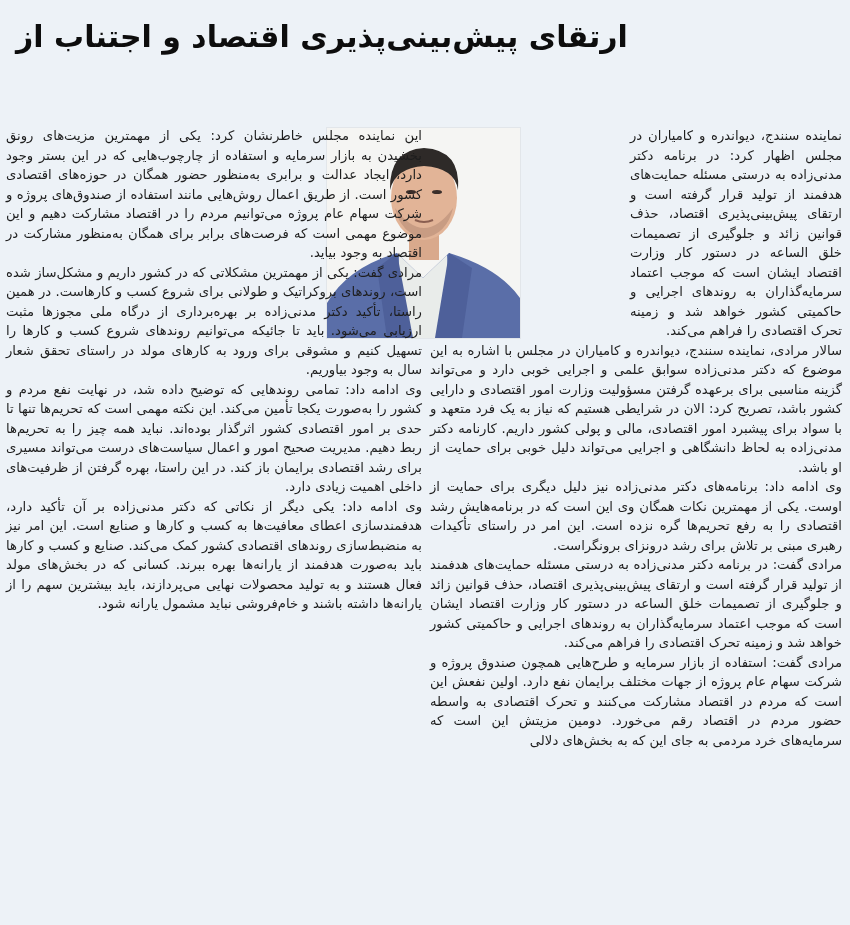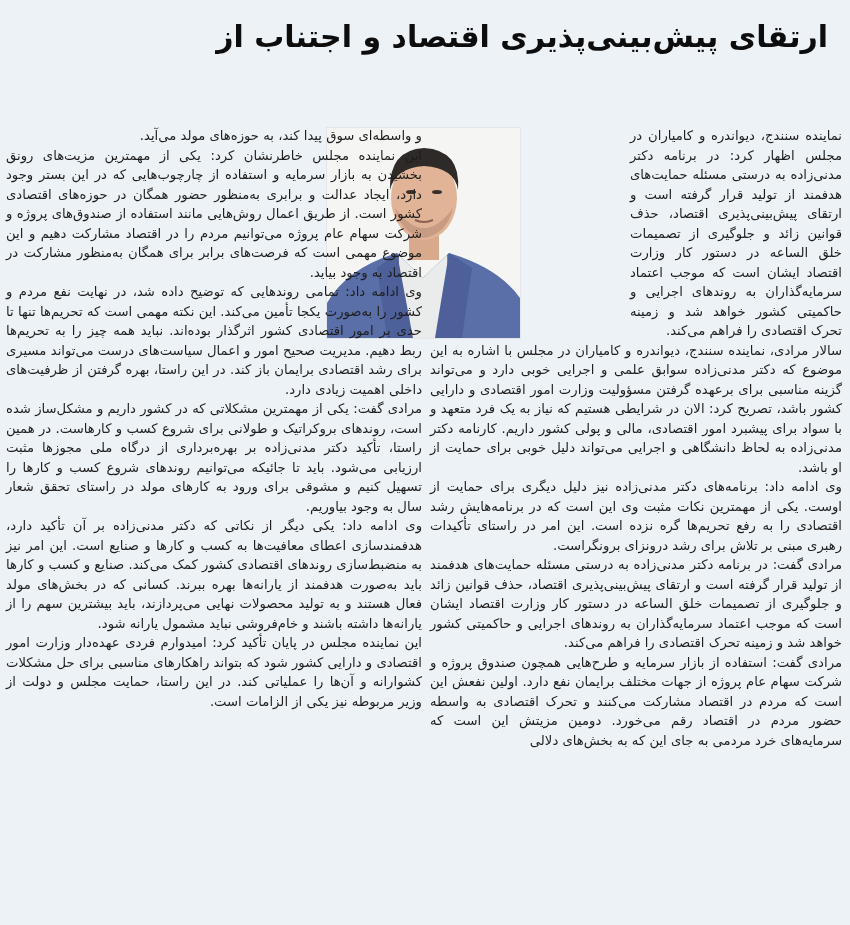--- a/index.html
+++ b/index.html
@@ -4,22 +4,22 @@
 <style>
   html, body { margin: 0; padding: 0; }
   body {
     width: 850px; height: 925px; overflow: hidden;
     background: #eef3f8;
     font-family: "DejaVu Sans", sans-serif;
     color: #1a1a1a;
   }
   .page { position: relative; width: 850px; height: 925px; background: #edf2f7; }
   .headline {
-    position: absolute; top: 14px; right: 22px; width: 820px;
-    direction: rtl; text-align: right;
+    position: absolute; top: 14px; right: 14px; width: 820px;
+    direction: rtl; text-align: left;
     font-family: "DejaVu Sans", sans-serif;
     font-weight: bold; font-size: 30px; line-height: 45px; color: #0d0d0d;
     letter-spacing: -0.5px;
   }
   .headline div { white-space: nowrap; }
   .col {
     position: absolute; direction: rtl; text-align: justify;
     font-size: 13.2px; line-height: 19.5px; color: #1e1e1e;
   }
   .col p { margin: 0; }
@@ -66,27 +66,25 @@
 
       <path d="M68 80 Q97 120 126 80 Q120 106 97 110 Q74 106 68 80 Z" fill="#b88c76" opacity="0.6"></path>
       <path d="M88 92 Q97 96 106 92" stroke="#8a5e50" stroke-width="2" fill="none"></path>
     </svg>
   </div>
 
   <div class="col col-right">
     <div class="wrap-zone"></div>
     <p>نماینده سنندج، دیواندره و کامیاران در مجلس اظهار کرد: در برنامه دکتر مدنی‌زاده به درستی مسئله حمایت‌های هدفمند از تولید قرار گرفته است و ارتقای پیش‌بینی‌پذیری اقتصاد، حذف قوانین زائد و جلوگیری از تصمیمات خلق الساعه در دستور کار وزارت اقتصاد ایشان است که موجب اعتماد سرمایه‌گذاران به روندهای اجرایی و حاکمیتی کشور خواهد شد و زمینه تحرک اقتصادی را فراهم می‌کند.</p>
     <p>سالار مرادی، نماینده سنندج، دیواندره و کامیاران در مجلس با اشاره به این موضوع که دکتر مدنی‌زاده سوابق علمی و اجرایی خوبی دارد و می‌تواند گزینه مناسبی برای برعهده گرفتن مسؤولیت وزارت امور اقتصادی و دارایی کشور باشد، تصریح کرد: الان در شرایطی هستیم که نیاز به یک فرد متعهد و با سواد برای پیشبرد امور اقتصادی، مالی و پولی کشور داریم. کارنامه دکتر مدنی‌زاده به لحاظ دانشگاهی و اجرایی می‌تواند دلیل خوبی برای حمایت از او باشد.</p>
-    <p>وی ادامه داد: برنامه‌های دکتر مدنی‌زاده نیز دلیل دیگری برای حمایت از اوست. یکی از مهمترین نکات مثبت وی این است که در برنامه‌هایش رشد اقتصادی را به رفع تحریم‌ها گره نزده است. این امر در راستای تأکیدات رهبری مبنی بر تلاش برای رشد درونزای برونگراست.</p>
+    <p>وی ادامه داد: برنامه‌های دکتر مدنی‌زاده نیز دلیل دیگری برای حمایت از اوست. یکی از مهمترین نکات همگان وی این است که در برنامه‌هایش رشد اقتصادی را به رفع تحریم‌ها گره نزده است. این امر در راستای تأکیدات رهبری مبنی بر تلاش برای رشد درونزای برونگراست.</p>
     <p>مرادی گفت: در برنامه دکتر مدنی‌زاده به درستی مسئله حمایت‌های هدفمند از تولید قرار گرفته است و ارتقای پیش‌بینی‌پذیری اقتصاد، حذف قوانین زائد و جلوگیری از تصمیمات خلق الساعه در دستور کار وزارت اقتصاد ایشان است که موجب اعتماد سرمایه‌گذاران به روندهای اجرایی و حاکمیتی کشور خواهد شد و زمینه تحرک اقتصادی را فراهم می‌کند.</p>
     <p>مرادی گفت: استفاده از بازار سرمایه و طرح‌هایی همچون صندوق پروژه و شرکت سهام عام پروژه از جهات مختلف برایمان نفع دارد. اولین نفعش این است که مردم در اقتصاد مشارکت می‌کنند و تحرک اقتصادی به واسطه حضور مردم در اقتصاد رقم می‌خورد. دومین مزیتش این است که سرمایه‌های خرد مردمی به جای این که به بخش‌های دلالی</p>
   </div>
 
   <div class="col col-left">
-    <p>و واسطه‌ای سوق پیدا کند، به حوزه‌های مولد می‌آید.</p>
     <p>این نماینده مجلس خاطرنشان کرد: یکی از مهمترین مزیت‌های رونق بخشیدن به بازار سرمایه و استفاده از چارچوب‌هایی که در این بستر وجود دارد، ایجاد عدالت و برابری به‌منظور حضور همگان در حوزه‌های اقتصادی کشور است. از طریق اعمال روش‌هایی مانند استفاده از صندوق‌های پروژه و شرکت سهام عام پروژه می‌توانیم مردم را در اقتصاد مشارکت دهیم و این موضوع مهمی است که فرصت‌های برابر برای همگان به‌منظور مشارکت در اقتصاد به وجود بیاید.</p>
+    <p>مرادی گفت: یکی از مهمترین مشکلاتی که در کشور داریم و مشکل‌ساز شده است، روندهای بروکراتیک و طولانی برای شروع کسب و کارهاست. در همین راستا، تأکید دکتر مدنی‌زاده بر بهره‌برداری از درگاه ملی مجوزها مثبت ارزیابی می‌شود. باید تا جائیکه می‌توانیم روندهای شروع کسب و کارها را تسهیل کنیم و مشوقی برای ورود به کارهای مولد در راستای تحقق شعار سال به وجود بیاوریم.</p>
     <p>وی ادامه داد: تمامی روندهایی که توضیح داده شد، در نهایت نفع مردم و کشور را به‌صورت یکجا تأمین می‌کند. این نکته مهمی است که تحریم‌ها تنها تا حدی بر امور اقتصادی کشور اثرگذار بوده‌اند. نباید همه چیز را به تحریم‌ها ربط دهیم. مدیریت صحیح امور و اعمال سیاست‌های درست می‌تواند مسیری برای رشد اقتصادی برایمان باز کند. در این راستا، بهره گرفتن از ظرفیت‌های داخلی اهمیت زیادی دارد.</p>
-    <p>مرادی گفت: یکی از مهمترین مشکلاتی که در کشور داریم و مشکل‌ساز شده است، روندهای بروکراتیک و طولانی برای شروع کسب و کارهاست. در همین راستا، تأکید دکتر مدنی‌زاده بر بهره‌برداری از درگاه ملی مجوزها مثبت ارزیابی می‌شود. باید تا جائیکه می‌توانیم روندهای شروع کسب و کارها را تسهیل کنیم و مشوقی برای ورود به کارهای مولد در راستای تحقق شعار سال به وجود بیاوریم.</p>
     <p>وی ادامه داد: یکی دیگر از نکاتی که دکتر مدنی‌زاده بر آن تأکید دارد، هدفمندسازی اعطای معافیت‌ها به کسب و کارها و صنایع است. این امر نیز به منضبط‌سازی روندهای اقتصادی کشور کمک می‌کند. صنایع و کسب و کارها باید به‌صورت هدفمند از یارانه‌ها بهره ببرند. کسانی که در بخش‌های مولد فعال هستند و به تولید محصولات نهایی می‌پردازند، باید بیشترین سهم را از یارانه‌ها داشته باشند و خام‌فروشی نباید مشمول یارانه شود.</p>
-    <p>این نماینده مجلس در پایان تأکید کرد: امیدوارم فردی عهده‌دار وزارت امور اقتصادی و دارایی کشور شود که بتواند راهکارهای مناسبی برای حل مشکلات کشوارانه و آن‌ها را عملیاتی کند. در این راستا، حمایت مجلس و دولت از وزیر مربوطه نیز یکی از الزامات است.</p>
   </div>
 
 </div>
 
 </body></html>

